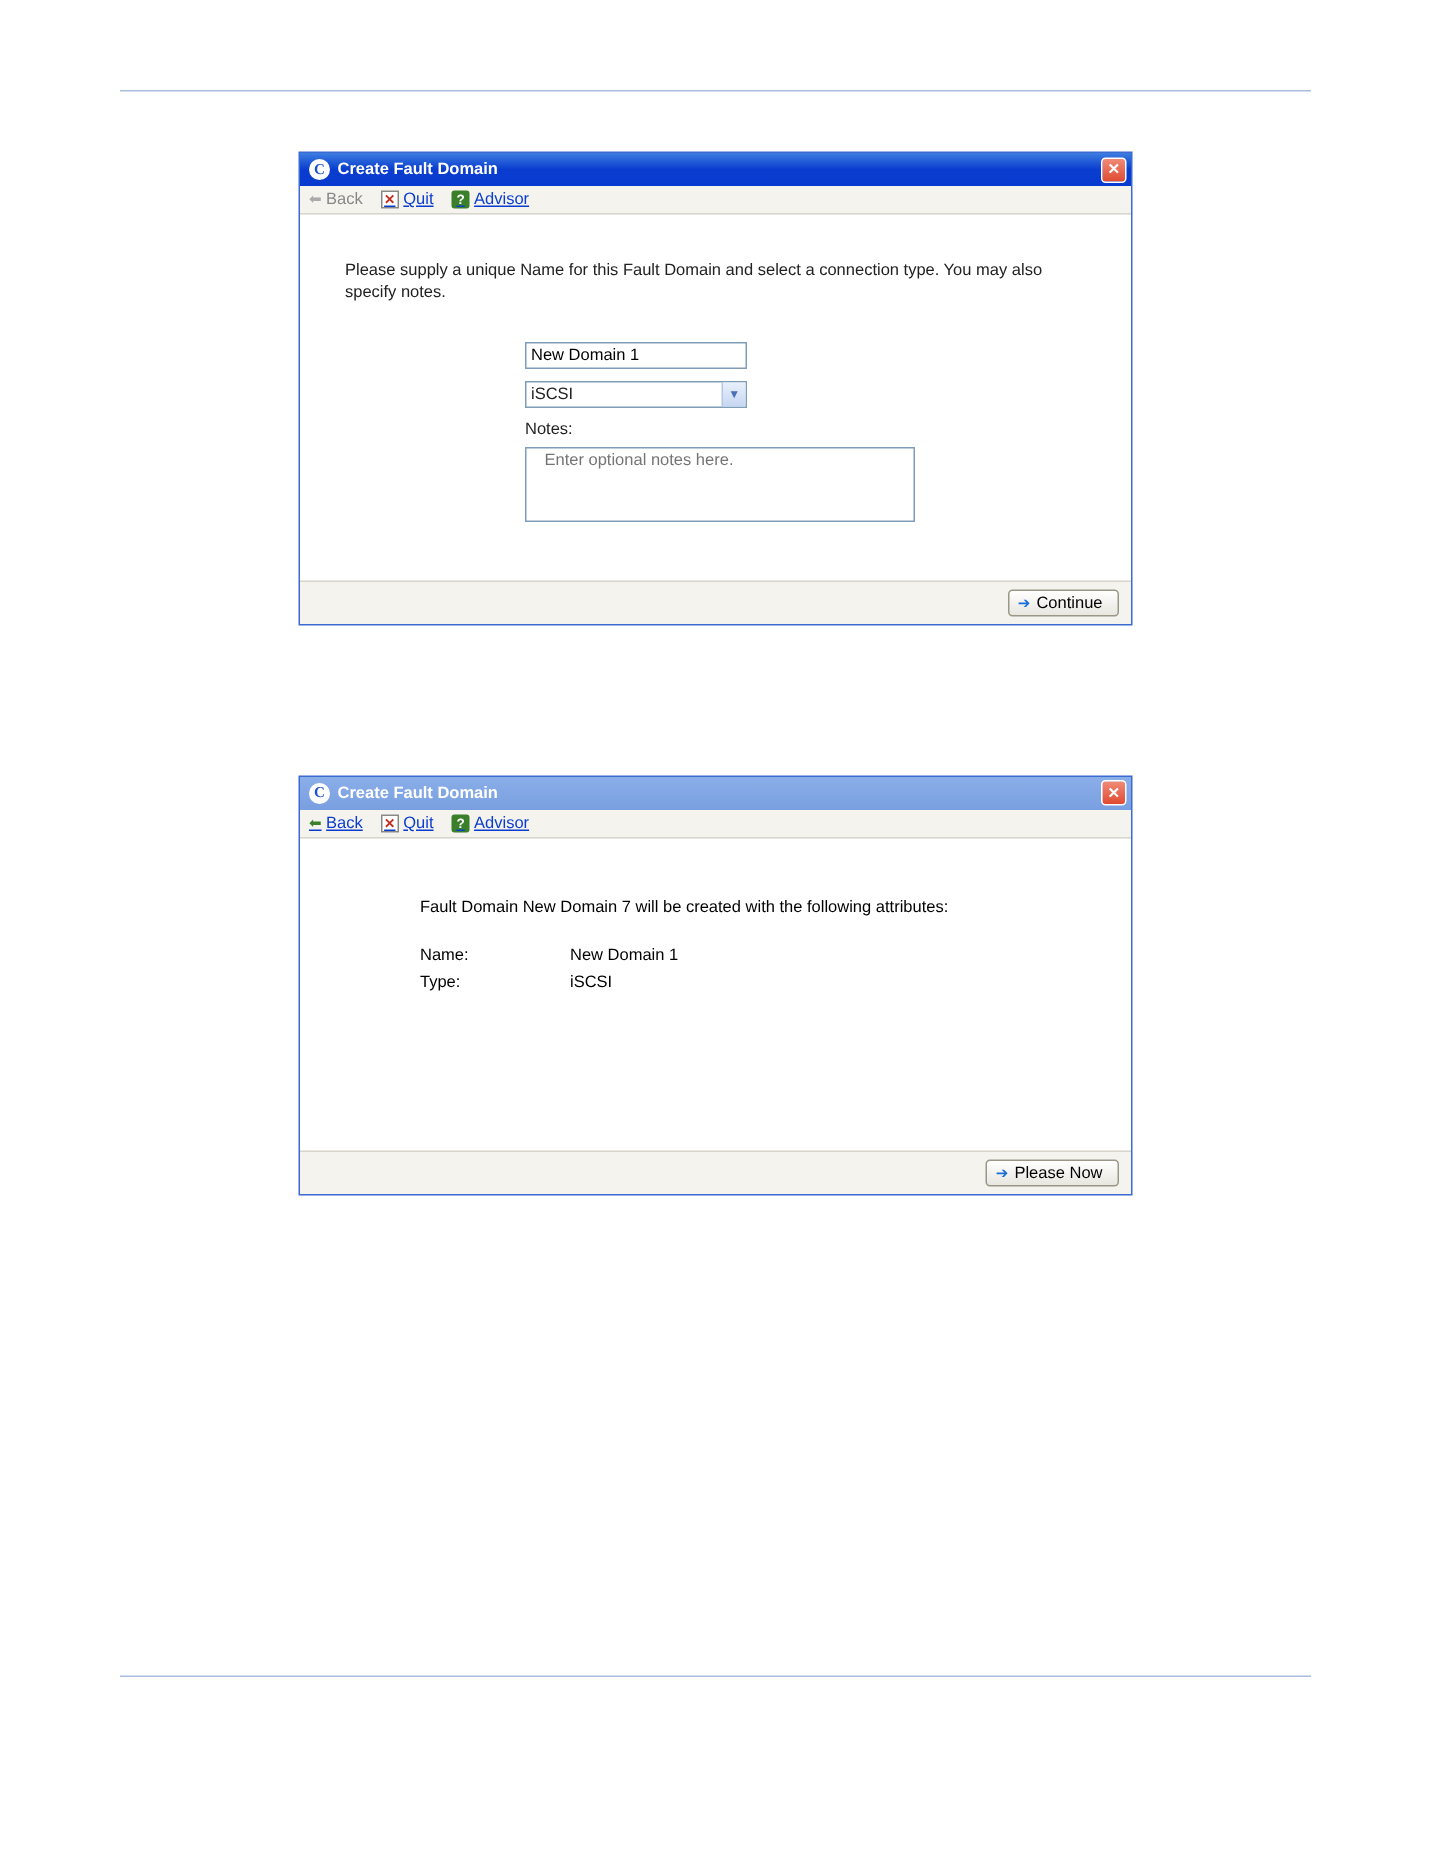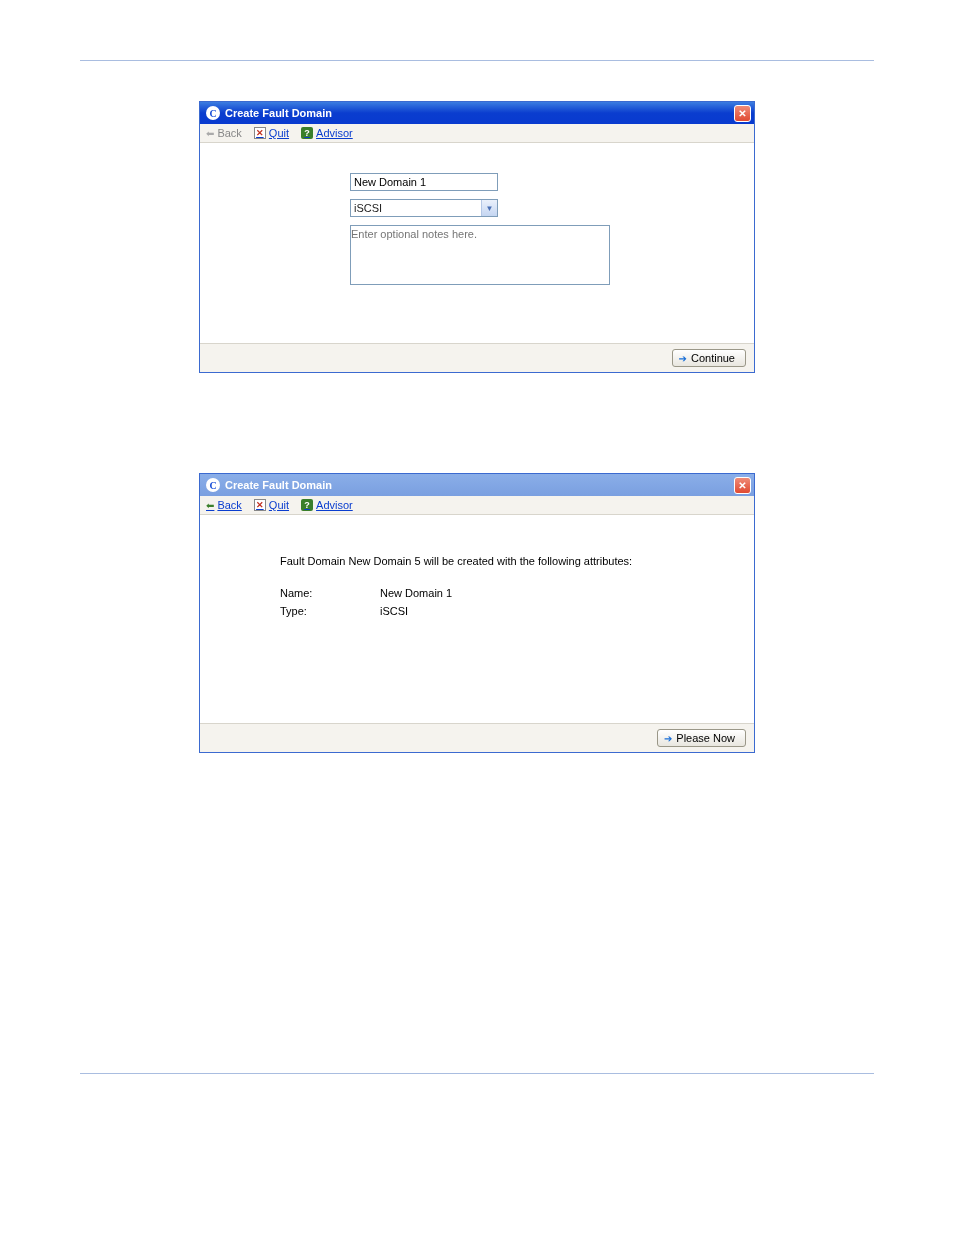--- a/index.html
+++ b/index.html
@@ -85,22 +85,22 @@
     position: absolute; right: 0; top: 0; bottom: 0; width: 16px;
     background: linear-gradient(to bottom, #eaf0fb, #c5d6f2);
     border-left: 1px solid #b4c7e6;
     display: flex; align-items: center; justify-content: center;
     color: #4a6fb5; font-size: 8px;
   }
   .notes-row { display: flex; align-items: flex-start; margin-bottom: 6px; }
   .notes-label { width: 90px; padding-left: 120px; }
   .notes-area-wrap { padding-left: 120px; margin-top: 4px; }
   .notes-area {
-    width: 260px; height: 60px;
-    border: 1px solid #7f9db9; padding: 2px 0;
+    width: 260px; height: 50px;
+    border: 1px solid #7f9db9; padding: 2px 12px;
     font-size: 11px; font-family: inherit; resize: none;
   }
   .footer {
     border-top: 1px solid #d8d5cc;
     background: #f5f3ee;
     padding: 5px 8px;
     display: flex; justify-content: flex-end;
   }
   .btn {
     background: linear-gradient(to bottom, #fff, #e8e6df);
@@ -139,38 +139,42 @@
         <span class="tool-item">
           <span class="x-icon">✕</span>
           <span>Quit</span>
         </span>
         <span class="tool-item">
           <span class="q-icon">?</span>
           <span>Advisor</span>
         </span>
       </div>
       <div class="body">
+        <div class="intro">Please supply a unique Name for this Fault Domain and select a connection type. You may also specify notes.</div>
 
         <div class="form-row">
           <div class="form-label">Name:</div>
           <div class="form-field-wrap">
             <input class="text-input" type="text" value="New Domain 1" style="">
           </div>
         </div>
 
         <div class="form-row">
           <div class="form-label">Type:</div>
           <div class="form-field-wrap">
             <div class="select-wrap">
               <span>iSCSI</span>
               <span class="select-arrow">▼</span>
             </div>
           </div>
         </div>
 
+        <div class="notes-row">
+          <div class="notes-label">Notes:</div>
+        </div>
         <div class="notes-area-wrap">
           <textarea class="notes-area" placeholder="Enter optional notes here." style=""></textarea>
         </div>
       </div>
       <div class="footer">
         <button class="btn">
           <span class="arrow-right">➔</span>
           <span>Continue</span>
         </button>
       </div>
@@ -194,21 +198,21 @@
         <span class="tool-item">
           <span class="x-icon">✕</span>
           <span>Quit</span>
         </span>
         <span class="tool-item">
           <span class="q-icon">?</span>
           <span>Advisor</span>
         </span>
       </div>
       <div class="review-body">
-        <div class="review-intro">Fault Domain New Domain 5 will be created with the following attributes:</div>
+        <div class="review-intro">Fault Domain New Domain 7 will be created with the following attributes:</div>
         <div class="review-row">
           <div class="review-label">Name:</div>
           <div>New Domain 1</div>
         </div>
         <div class="review-row">
           <div class="review-label">Type:</div>
           <div>iSCSI</div>
         </div>
       </div>
       <div class="footer">

